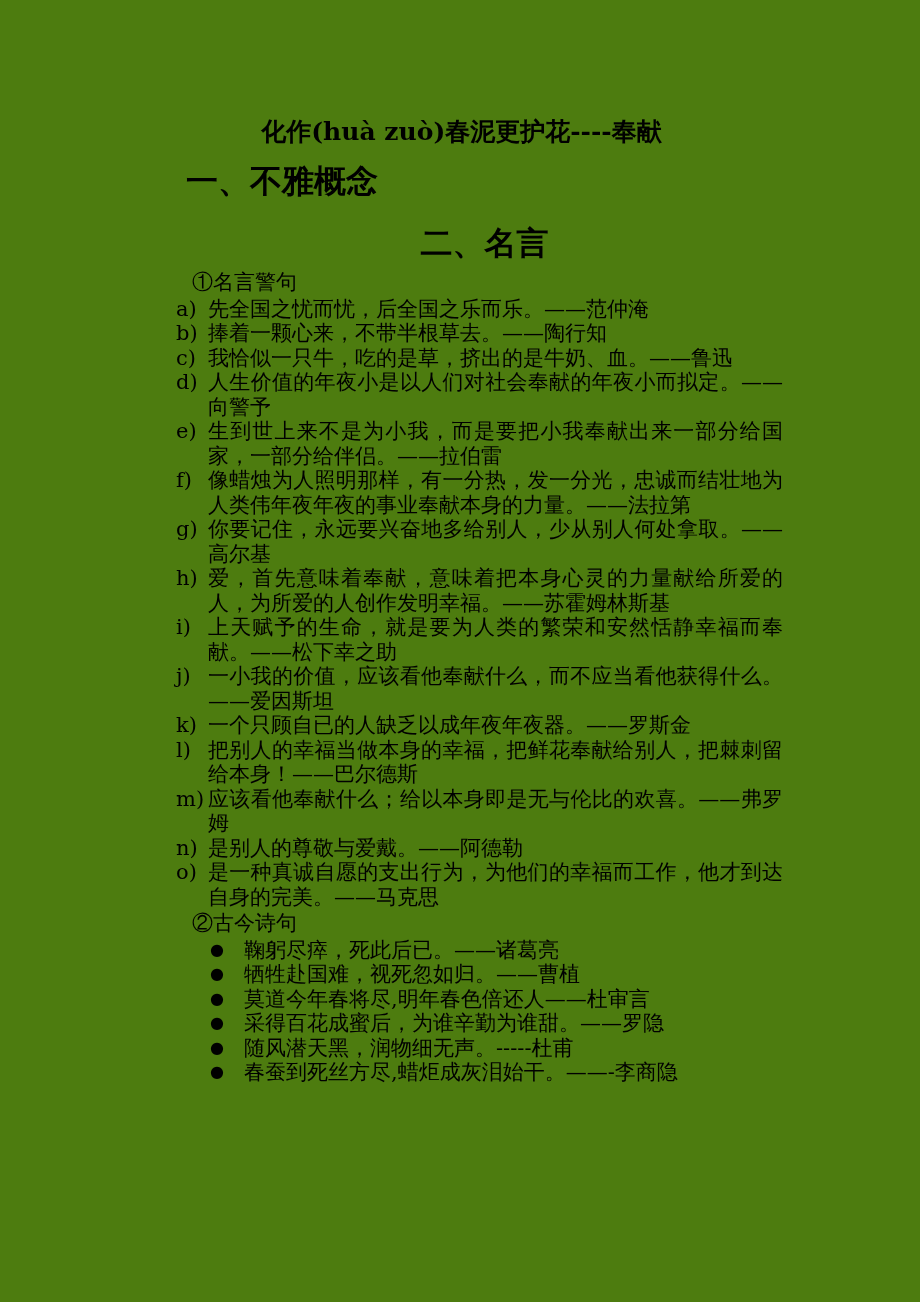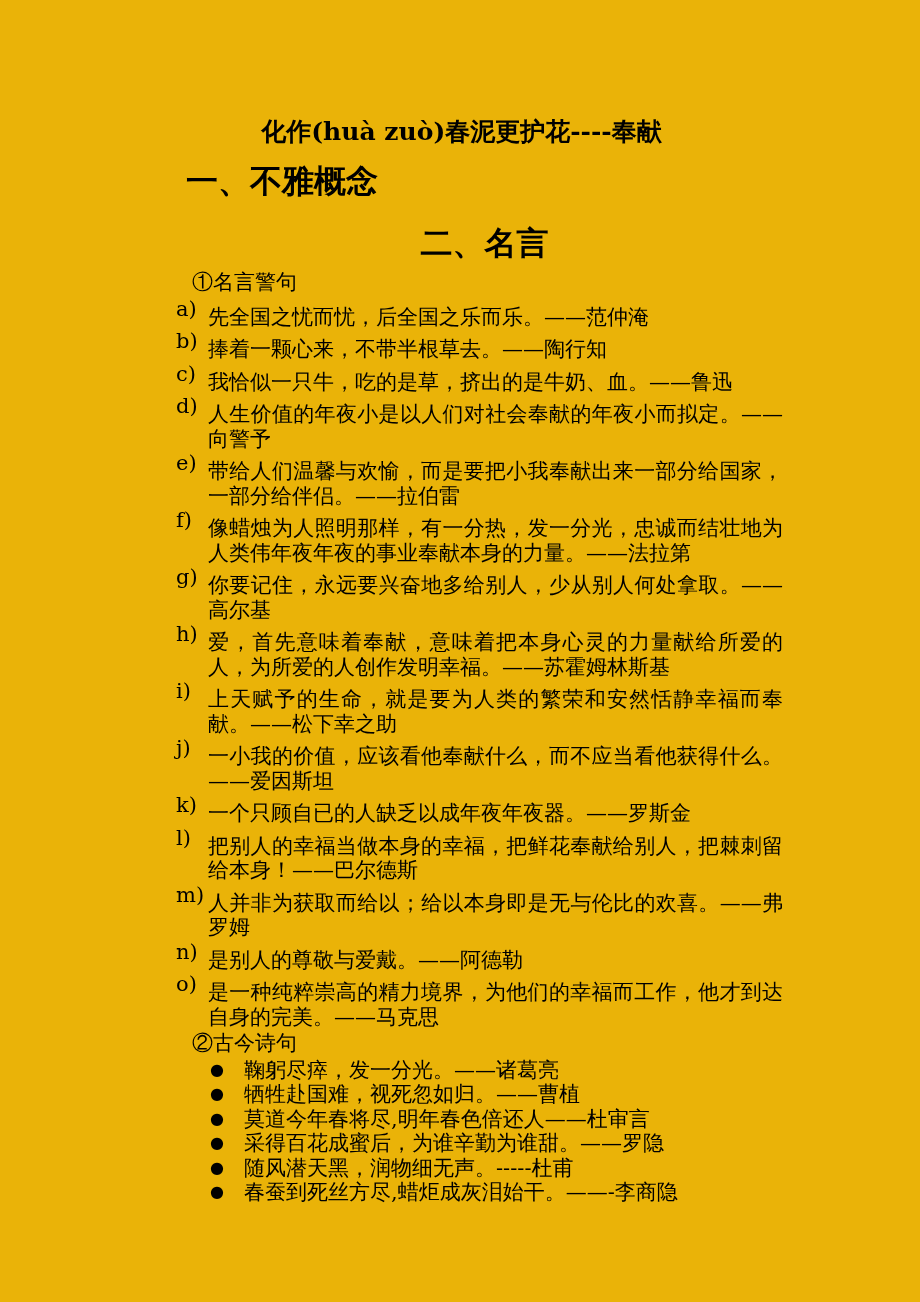--- a/index.html
+++ b/index.html
@@ -12,21 +12,21 @@
     height: 1302px;
     font-family: "DejaVu Serif", "Liberation Serif", serif;
     color: #000000;
     overflow: hidden;
   }
   .page {
     box-sizing: border-box;
     width: 920px;
     height: 1302px;
     padding: 116px 137px 40px 140px;
-    background: #eab308;
+    background: #4d7c0f;
   }
   .doc-title {
     text-align: center;
     font-weight: bold;
     font-size: 25px;
     line-height: 32px;
     margin: 0 0 16px 0;
   }
   .section-heading {
     font-weight: bold;
@@ -52,21 +52,20 @@
     display: flex;
     margin-left: 36px;
   }
   .quote-marker {
     flex: 0 0 32px;
     width: 32px;
   }
   .quote-text {
     flex: 1;
     text-align: justify;
-    margin-top: 8px;
   }
   .poem-list { margin: 0; }
   .poem-item {
     display: flex;
     margin-left: 70px;
   }
   .poem-bullet {
     flex: 0 0 34px;
     width: 34px;
     font-size: 16px;
@@ -100,21 +99,21 @@
     <div class="quote-item">
       <span class="quote-marker">c)</span>
       <span class="quote-text">我恰似一只牛，吃的是草，挤出的是牛奶、血。——鲁迅</span>
     </div>
     <div class="quote-item">
       <span class="quote-marker">d)</span>
       <span class="quote-text">人生价值的年夜小是以人们对社会奉献的年夜小而拟定。——向警予</span>
     </div>
     <div class="quote-item">
       <span class="quote-marker">e)</span>
-      <span class="quote-text">带给人们温馨与欢愉，而是要把小我奉献出来一部分给国家，一部分给伴侣。——拉伯雷</span>
+      <span class="quote-text">生到世上来不是为小我，而是要把小我奉献出来一部分给国家，一部分给伴侣。——拉伯雷</span>
     </div>
     <div class="quote-item">
       <span class="quote-marker">f)</span>
       <span class="quote-text">像蜡烛为人照明那样，有一分热，发一分光，忠诚而结壮地为人类伟年夜年夜的事业奉献本身的力量。——法拉第</span>
     </div>
     <div class="quote-item">
       <span class="quote-marker">g)</span>
       <span class="quote-text">你要记住，永远要兴奋地多给别人，少从别人何处拿取。——高尔基</span>
     </div>
     <div class="quote-item">
@@ -132,38 +131,38 @@
     <div class="quote-item">
       <span class="quote-marker">k)</span>
       <span class="quote-text">一个只顾自已的人缺乏以成年夜年夜器。——罗斯金</span>
     </div>
     <div class="quote-item">
       <span class="quote-marker">l)</span>
       <span class="quote-text">把别人的幸福当做本身的幸福，把鲜花奉献给别人，把棘刺留给本身！——巴尔德斯</span>
     </div>
     <div class="quote-item">
       <span class="quote-marker">m)</span>
-      <span class="quote-text">人并非为获取而给以；给以本身即是无与伦比的欢喜。——弗罗姆</span>
+      <span class="quote-text">应该看他奉献什么；给以本身即是无与伦比的欢喜。——弗罗姆</span>
     </div>
     <div class="quote-item">
       <span class="quote-marker">n)</span>
       <span class="quote-text">是别人的尊敬与爱戴。——阿德勒</span>
     </div>
     <div class="quote-item">
       <span class="quote-marker">o)</span>
-      <span class="quote-text">是一种纯粹崇高的精力境界，为他们的幸福而工作，他才到达自身的完美。——马克思</span>
+      <span class="quote-text">是一种真诚自愿的支出行为，为他们的幸福而工作，他才到达自身的完美。——马克思</span>
     </div>
   </div>
 
   <div class="body-text sub-label">②古今诗句</div>
 
   <div class="body-text poem-list">
     <div class="poem-item">
       <span class="poem-bullet">●</span>
-      <span class="poem-text">鞠躬尽瘁，发一分光。——诸葛亮</span>
+      <span class="poem-text">鞠躬尽瘁，死此后已。——诸葛亮</span>
     </div>
     <div class="poem-item">
       <span class="poem-bullet">●</span>
       <span class="poem-text">牺牲赴国难，视死忽如归。——曹植</span>
     </div>
     <div class="poem-item">
       <span class="poem-bullet">●</span>
       <span class="poem-text">莫道今年春将尽,明年春色倍还人——杜审言</span>
     </div>
     <div class="poem-item">

